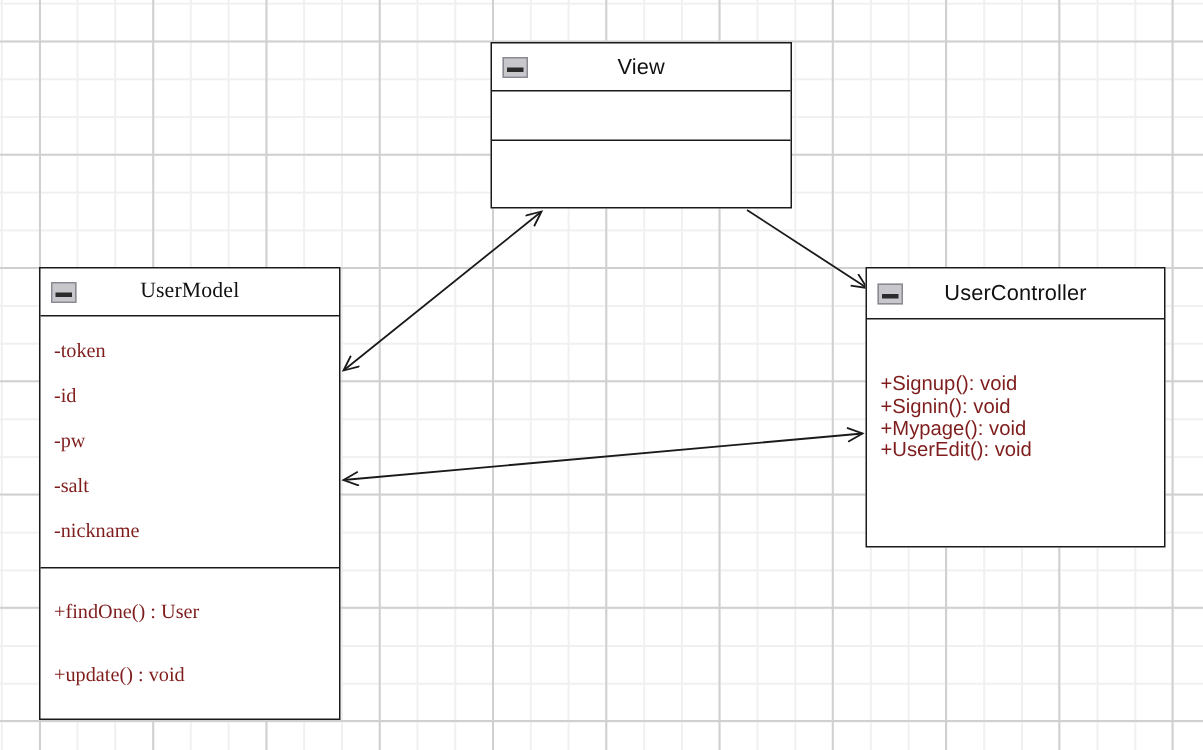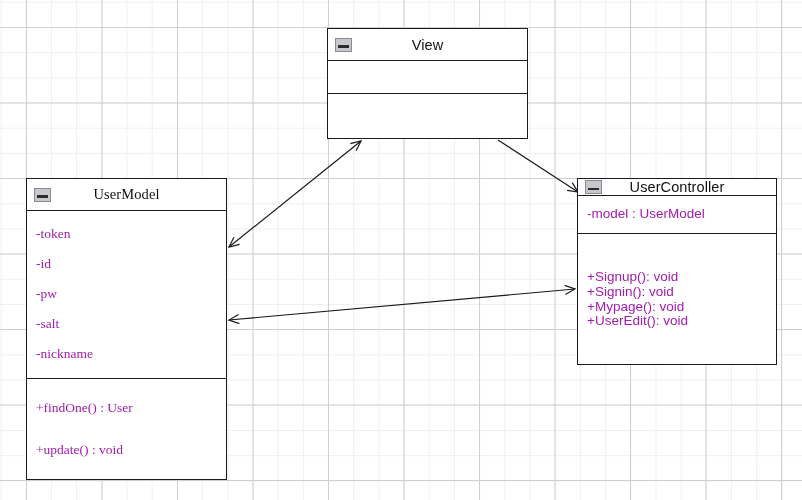--- a/index.html
+++ b/index.html
@@ -87,21 +87,21 @@
     display: flex;
     flex-direction: column;
     justify-content: space-around;
     flex: 0 0 auto;
   }
   .uml-compartment.divided {
     border-bottom: 1.6px solid #1a1a1a;
   }
   .member {
     font-size: 13.5px;
-    color: #a21caf;
+    color: #7f1d1d;
     line-height: 1.1;
     white-space: nowrap;
   }
   .empty-compartment {
     padding: 0;
   }
 </style>
 </head>
 <body>
 
@@ -149,23 +149,20 @@
       <div class="member">+findOne() : User</div>
       <div class="member">+update() : void</div>
     </div>
   </div>
 
   <div class="uml-class" style="left:577px; top:178px; width:200px; height:187px;">
     <div class="uml-header" style="height:34px;">
       <span class="collapse-icon"></span>
       <span class="class-title">UserController</span>
     </div>
-    <div class="uml-compartment divided" style="height:38px;">
-      <div class="member">-model : UserModel</div>
-    </div>
     <div class="uml-compartment" style="height:131px;justify-content:center;">
       <div class="member">+Signup(): void</div>
       <div class="member">+Signin(): void</div>
       <div class="member">+Mypage(): void</div>
       <div class="member">+UserEdit(): void</div>
     </div>
   </div>
 
 </div>
 

